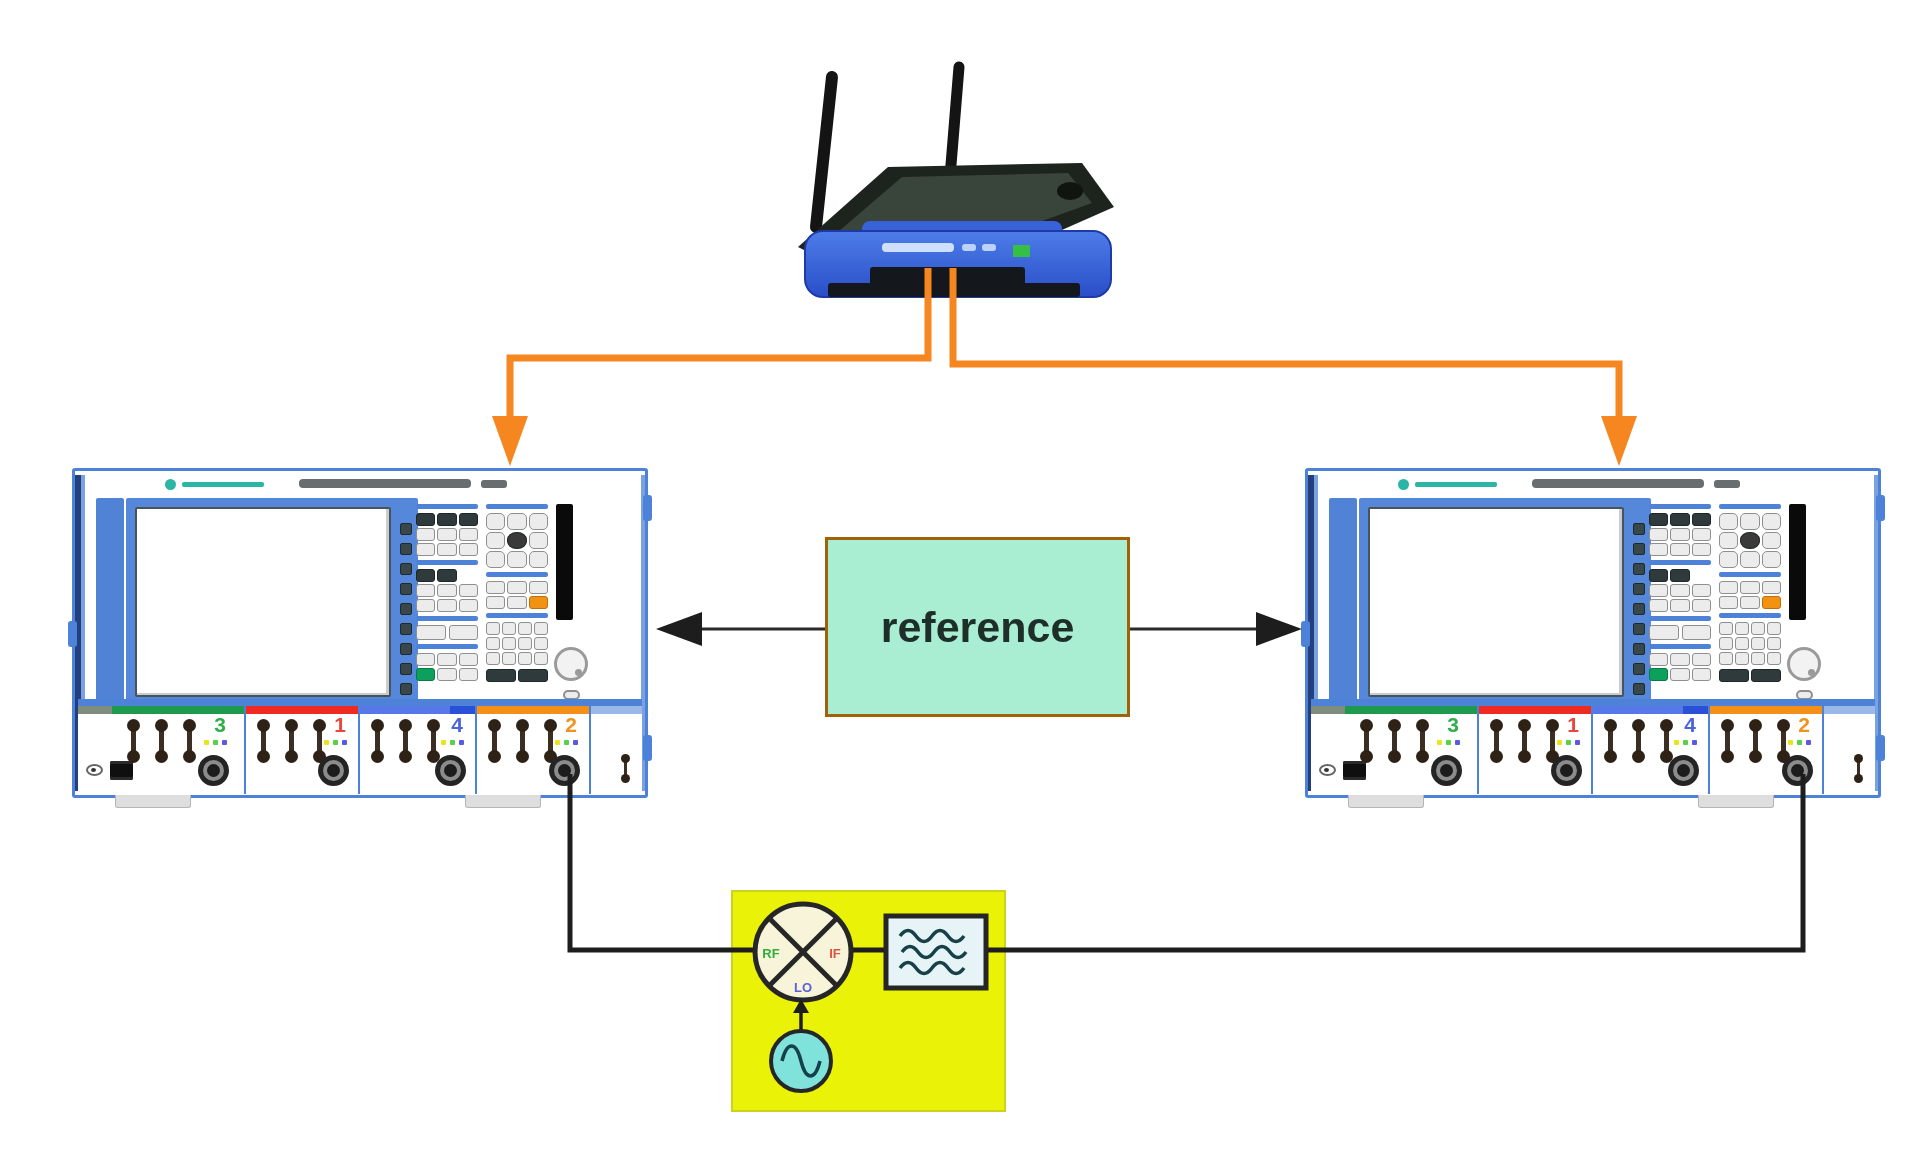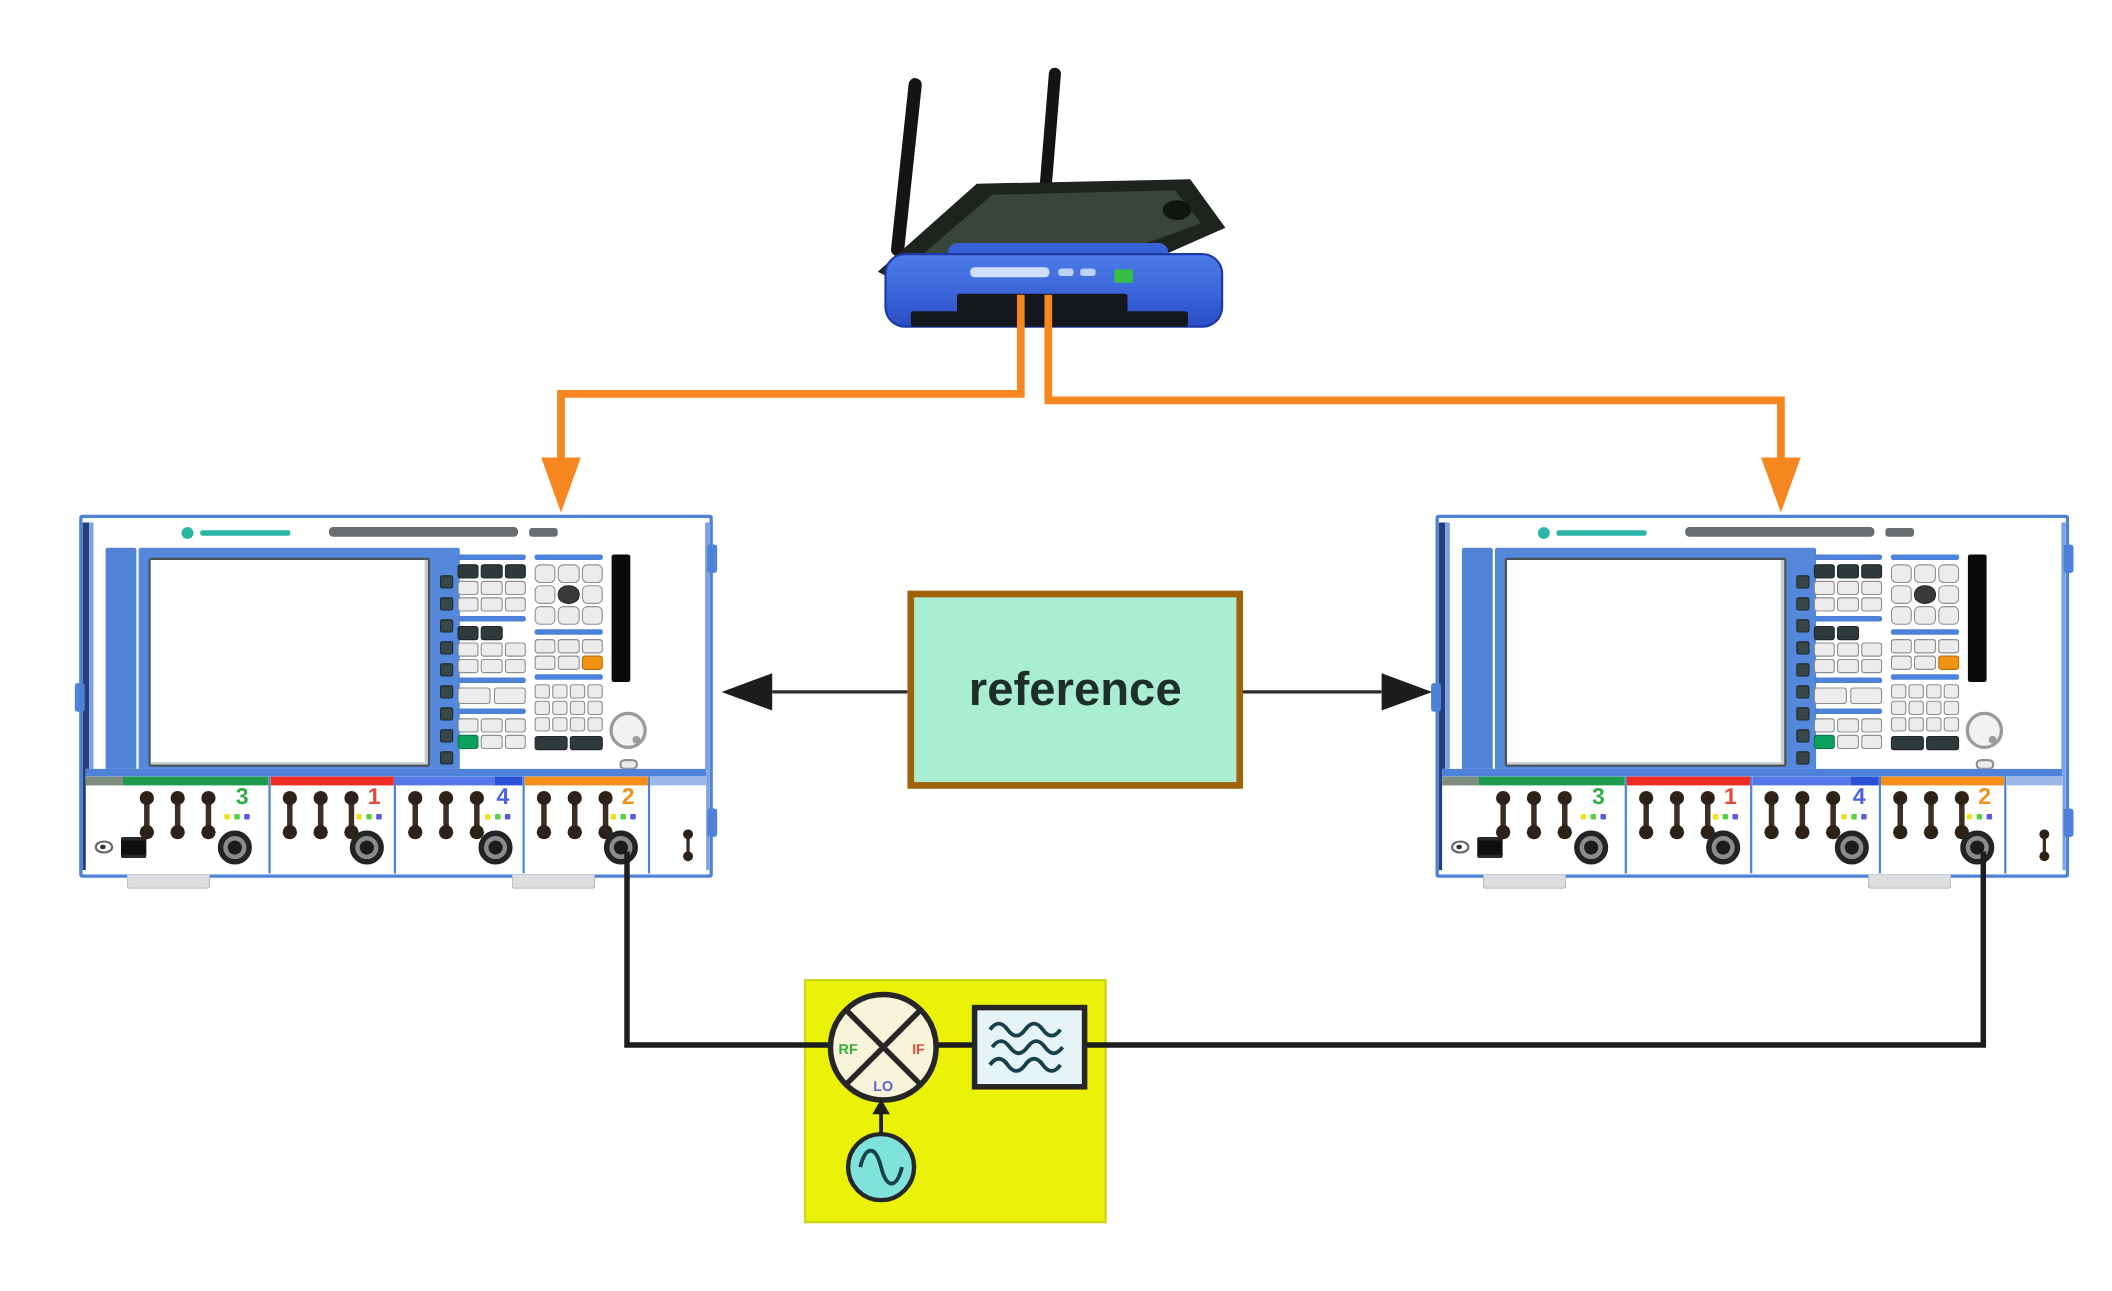--- a/index.html
+++ b/index.html
@@ -97,21 +97,21 @@
   .mini-conn{position:absolute;right:12px;bottom:10px;width:9px;height:30px;}
   .mini-conn::before{content:"";position:absolute;left:3px;top:4px;height:21px;width:3px;background:#3c2e22;}
   .mini-conn::after{content:"";position:absolute;left:0;top:0;width:9px;height:9px;border-radius:50%;
                     background:#2e2216;box-shadow:0 20px 0 #2e2216;}
   .foot{position:absolute;bottom:-13px;width:76px;height:13px;background:#dedede;border:1px solid #b5b5b5;
         border-top:none;border-radius:0 0 3px 3px;box-sizing:border-box;}
   .foot.f1{left:40px;} .foot.f2{left:390px;}
 
   
   .ref-box{position:absolute;left:825px;top:537px;width:305px;height:180px;background:#a9eed3;
-           border:6px solid #a16207;box-sizing:border-box;display:flex;align-items:center;justify-content:center;text-align:center;}
+           border:3px solid #a16207;box-sizing:border-box;display:flex;align-items:center;justify-content:center;text-align:center;}
   .ref-label{font-size:43px;font-weight:bold;color:#1d2f28;}
 
   
   .yellow-box{position:absolute;left:731px;top:890px;width:275px;height:222px;background:#e9f207;
               border:2px solid #ccd31f;box-sizing:border-box;}
 
   .overlay{position:absolute;left:0;top:0;pointer-events:none;}
 </style>
 </head>
 <body>

